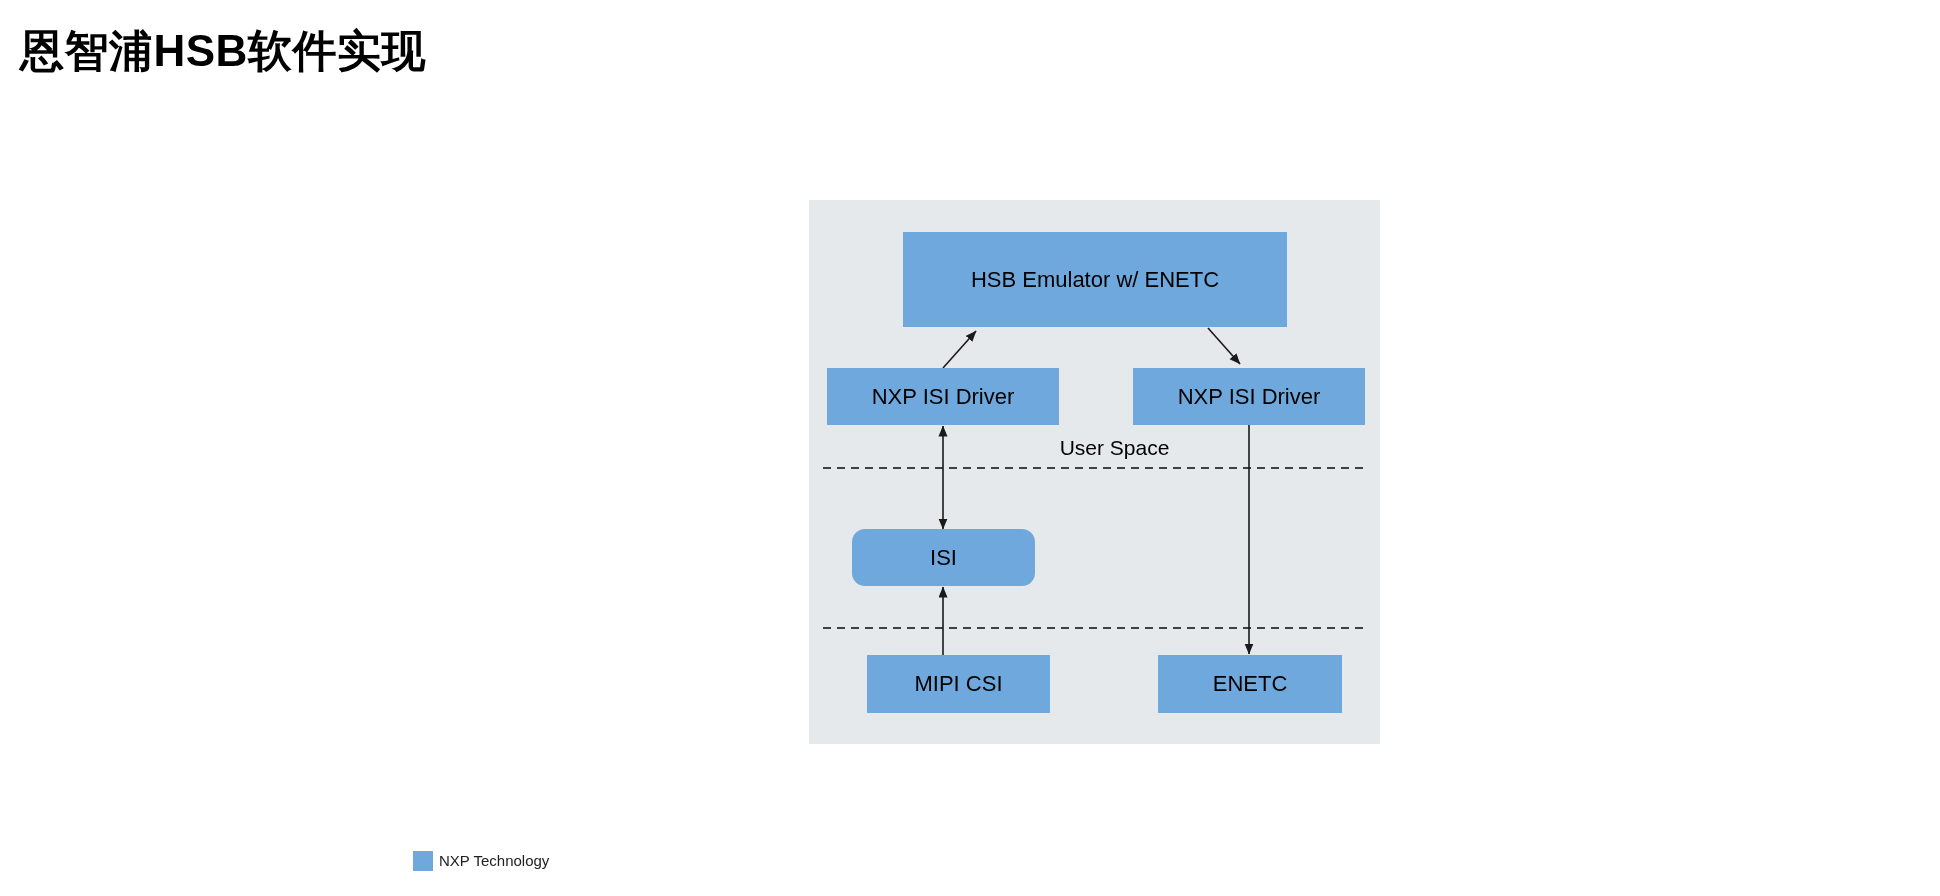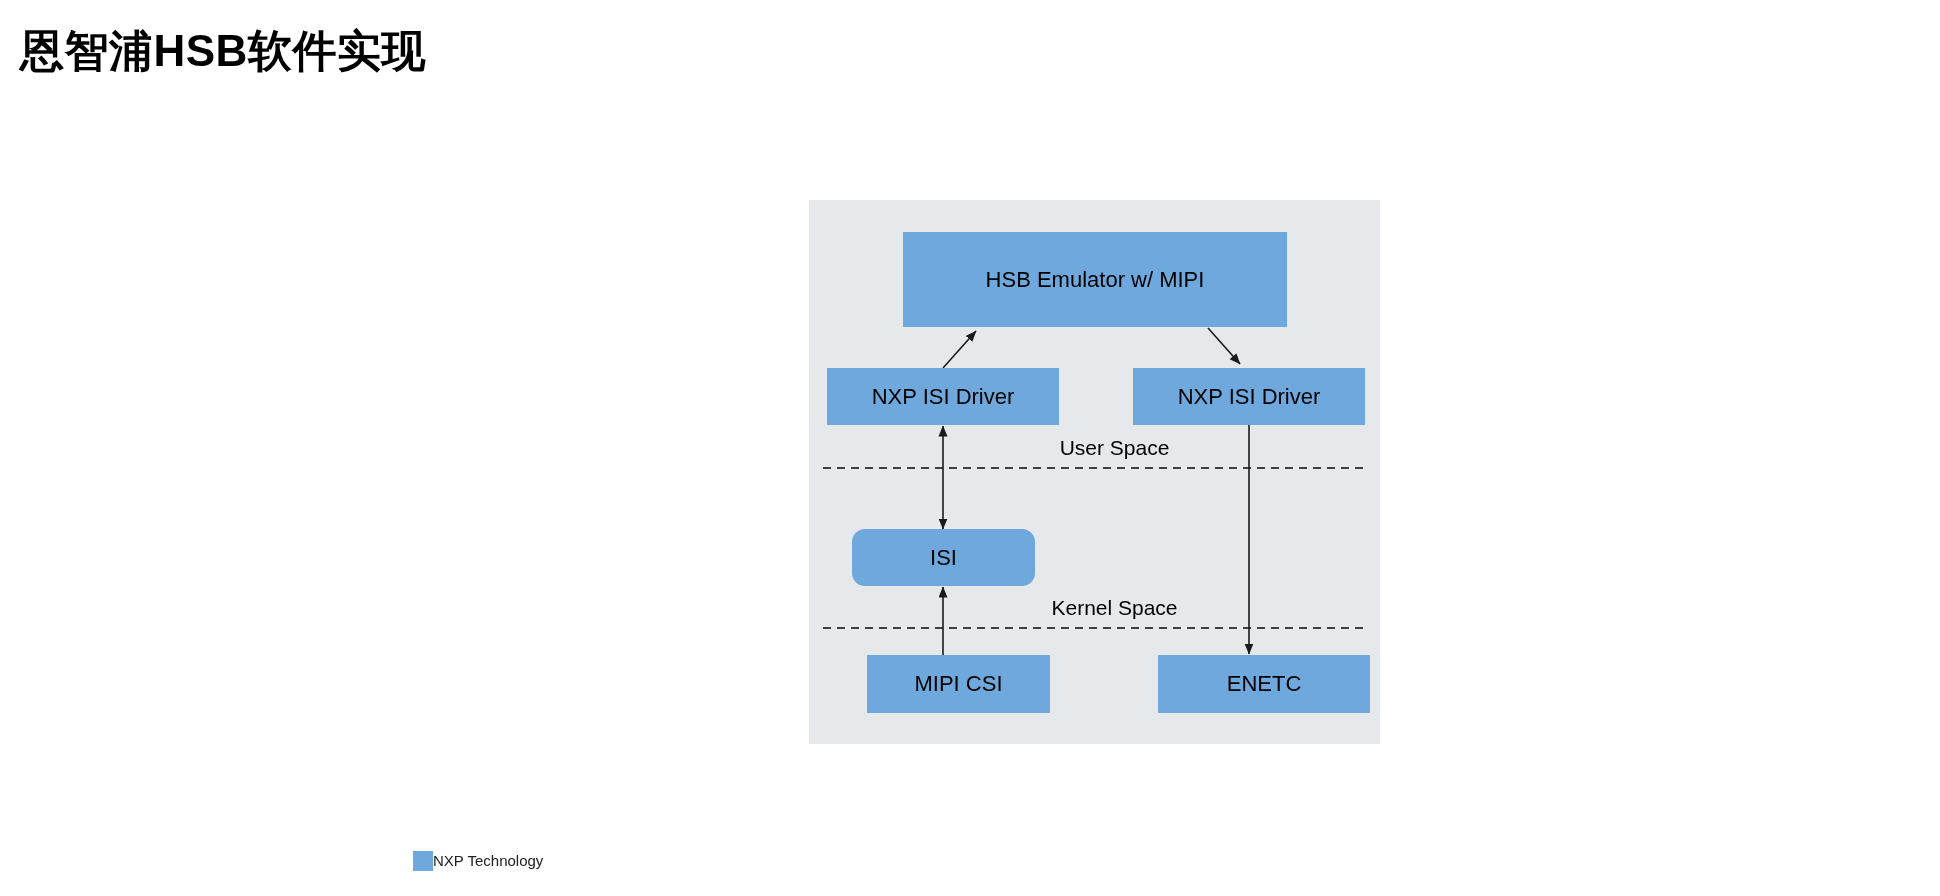--- a/index.html
+++ b/index.html
@@ -28,38 +28,38 @@
   .node{
     position:absolute;background:var(--node-fill);
     display:flex;align-items:center;justify-content:center;
     font-size:22px;color:#000;text-align:center;
   }
   .node-hsb        {left:94px;  top:32px;  width:384px; height:95px;}
   .node-driver-l   {left:18px;  top:168px; width:232px; height:57px;}
   .node-driver-r   {left:324px; top:168px; width:232px; height:57px;}
   .node-isi        {left:43px;  top:329px; width:183px; height:57px;border-radius:13px;}
   .node-mipi       {left:58px;  top:455px; width:183px; height:58px;}
-  .node-enetc      {left:349px; top:455px; width:212px; height:58px;}
+  .node-enetc      {left:349px; top:455px; width:184px; height:58px;}
 
   .space-label{
     position:absolute;left:0;width:100%;text-align:center;
     font-size:21px;color:#000;padding-left:40px;
   }
   .space-label.user  {top:236px;}
   .space-label.kernel{top:396px;}
 
   .legend{
     position:absolute;left:413px;top:851px;
     display:flex;align-items:center;
   }
   .legend-swatch{
     width:20px;height:20px;background:var(--node-fill);flex:0 0 auto;
   }
   .legend-label{
-    margin-left:0;font-size:15px;color:#212121;line-height:20px;
+    margin-left:6px;font-size:15px;color:#212121;line-height:20px;
   }
 </style>
 </head>
 <body>
 
 <div class="page">
 
   <h1 class="slide-title">恩智浦HSB软件实现</h1>
 
   <div class="panel">
@@ -82,38 +82,37 @@
       <line x1="399" y1="128" x2="431" y2="164" stroke="#1a1a1a" stroke-width="1.6" marker-end="url(#ah)"></line>
 
       <line x1="134" y1="226" x2="134" y2="329" stroke="#1a1a1a" stroke-width="1.6" marker-start="url(#ah-start)" marker-end="url(#ah)"></line>
 
       <line x1="134" y1="455" x2="134" y2="387" stroke="#1a1a1a" stroke-width="1.6" marker-end="url(#ah)"></line>
 
       <line x1="440" y1="225" x2="440" y2="454" stroke="#1a1a1a" stroke-width="1.6" marker-end="url(#ah)"></line>
     </svg>
 
     <div class="node node-hsb">
-      <span>HSB Emulator w/ MIPI</span>
+      <span>HSB Emulator w/ ENETC</span>
     </div>
 
     <div class="node node-driver-l">
       <span>NXP ISI Driver</span>
     </div>
 
     <div class="node node-driver-r">
       <span>NXP ISI Driver</span>
     </div>
 
     <div class="space-label user">User Space</div>
 
     <div class="node node-isi">
       <span>ISI</span>
     </div>
 
-    <div class="space-label kernel">Kernel Space</div>
 
     <div class="node node-mipi">
       <span>MIPI CSI</span>
     </div>
 
     <div class="node node-enetc">
       <span>ENETC</span>
     </div>
 
   </div>

